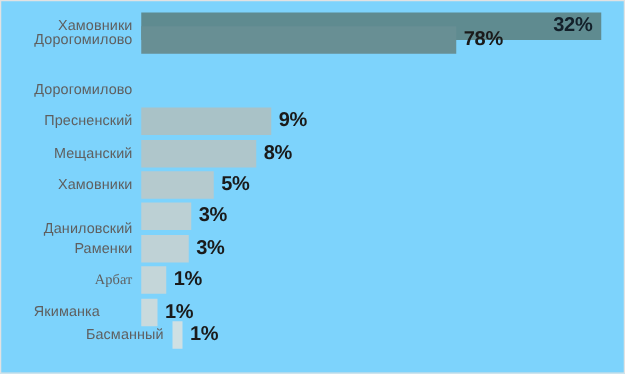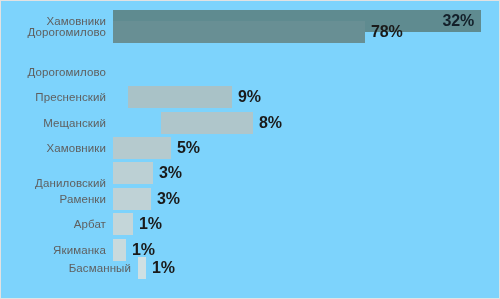--- a/index.html
+++ b/index.html
@@ -88,28 +88,28 @@
       <div class="bar-row" style="top: 20px;">
         <div class="cat-label" style="color: rgb(95, 95, 95);">Дорогомилово</div>
         <div class="bar-wrap">
           <div class="bar" style="width: 252px; background: rgb(104, 143, 148);"></div>
           <span class="val-label" style="color: rgb(26, 26, 26);">78%</span>
         </div>
       </div>
       <div class="bar-row" style="top: 59.8px;">
         <div class="cat-label" style="color: rgb(95, 95, 95);">Дорогомилово</div>
       </div>
-      <div class="bar-row" style="top: 85.2px; gap: 15px;">
+      <div class="bar-row" style="top: 85.2px;">
         <div class="cat-label" style="color: rgb(95, 95, 95);">Пресненский</div>
         <div class="bar-wrap">
           <div class="bar" style="width: 104px; background: rgb(169, 194, 199);"></div>
           <span class="val-label" style="color: rgb(26, 26, 26);">9%</span>
         </div>
       </div>
-      <div class="bar-row" style="top: 110.6px; gap: 48px;">
+      <div class="bar-row" style="top: 110.6px;">
         <div class="cat-label" style="color: rgb(95, 95, 95);">Мещанский</div>
         <div class="bar-wrap">
           <div class="bar" style="width: 92px; background: rgb(175, 198, 203);"></div>
           <span class="val-label" style="color: rgb(26, 26, 26);">8%</span>
         </div>
       </div>
       <div class="bar-row" style="top: 136px;">
         <div class="cat-label" style="color: rgb(95, 95, 95);">Хамовники</div>
         <div class="bar-wrap">
           <div class="bar" style="width: 58px; background: rgb(181, 202, 206);"></div>
@@ -124,28 +124,28 @@
         </div>
       </div>
       <div class="bar-row" style="top: 186.8px; align-items: center;">
         <div class="cat-label" style="color: rgb(95, 95, 95);">Раменки</div>
         <div class="bar-wrap">
           <div class="bar" style="width: 38px; background: rgb(191, 210, 214);"></div>
           <span class="val-label" style="color: rgb(26, 26, 26);">3%</span>
         </div>
       </div>
       <div class="bar-row" style="top: 212.2px;">
-        <div class="cat-label" style="color: rgb(95, 95, 95);">Арбат</div>
+        <div class="cat-label" style="color: rgb(95, 95, 95); font-family: Liberation Serif, serif;">Арбат</div>
         <div class="bar-wrap">
           <div class="bar" style="width: 20px; background: rgb(196, 214, 217);"></div>
           <span class="val-label" style="color: rgb(26, 26, 26);">1%</span>
         </div>
       </div>
       <div class="bar-row" style="top: 237.6px;">
-        <div class="cat-label" style="color: rgb(95, 95, 95);">Якиманка</div>
+        <div class="cat-label" style="color: rgb(95, 95, 95); text-align: center;">Якиманка</div>
         <div class="bar-wrap">
           <div class="bar" style="width: 13px; background: rgb(201, 218, 221);"></div>
           <span class="val-label" style="color: rgb(26, 26, 26);">1%</span>
         </div>
       </div>
       <div class="bar-row" style="top: 256px; margin-left: 25px;">
         <div class="cat-label" style="color: rgb(95, 95, 95);">Басманный</div>
         <div class="bar-wrap">
           <div class="bar" style="width: 8px; background: rgb(207, 224, 227);"></div>
           <span class="val-label" style="color: rgb(26, 26, 26);">1%</span>

